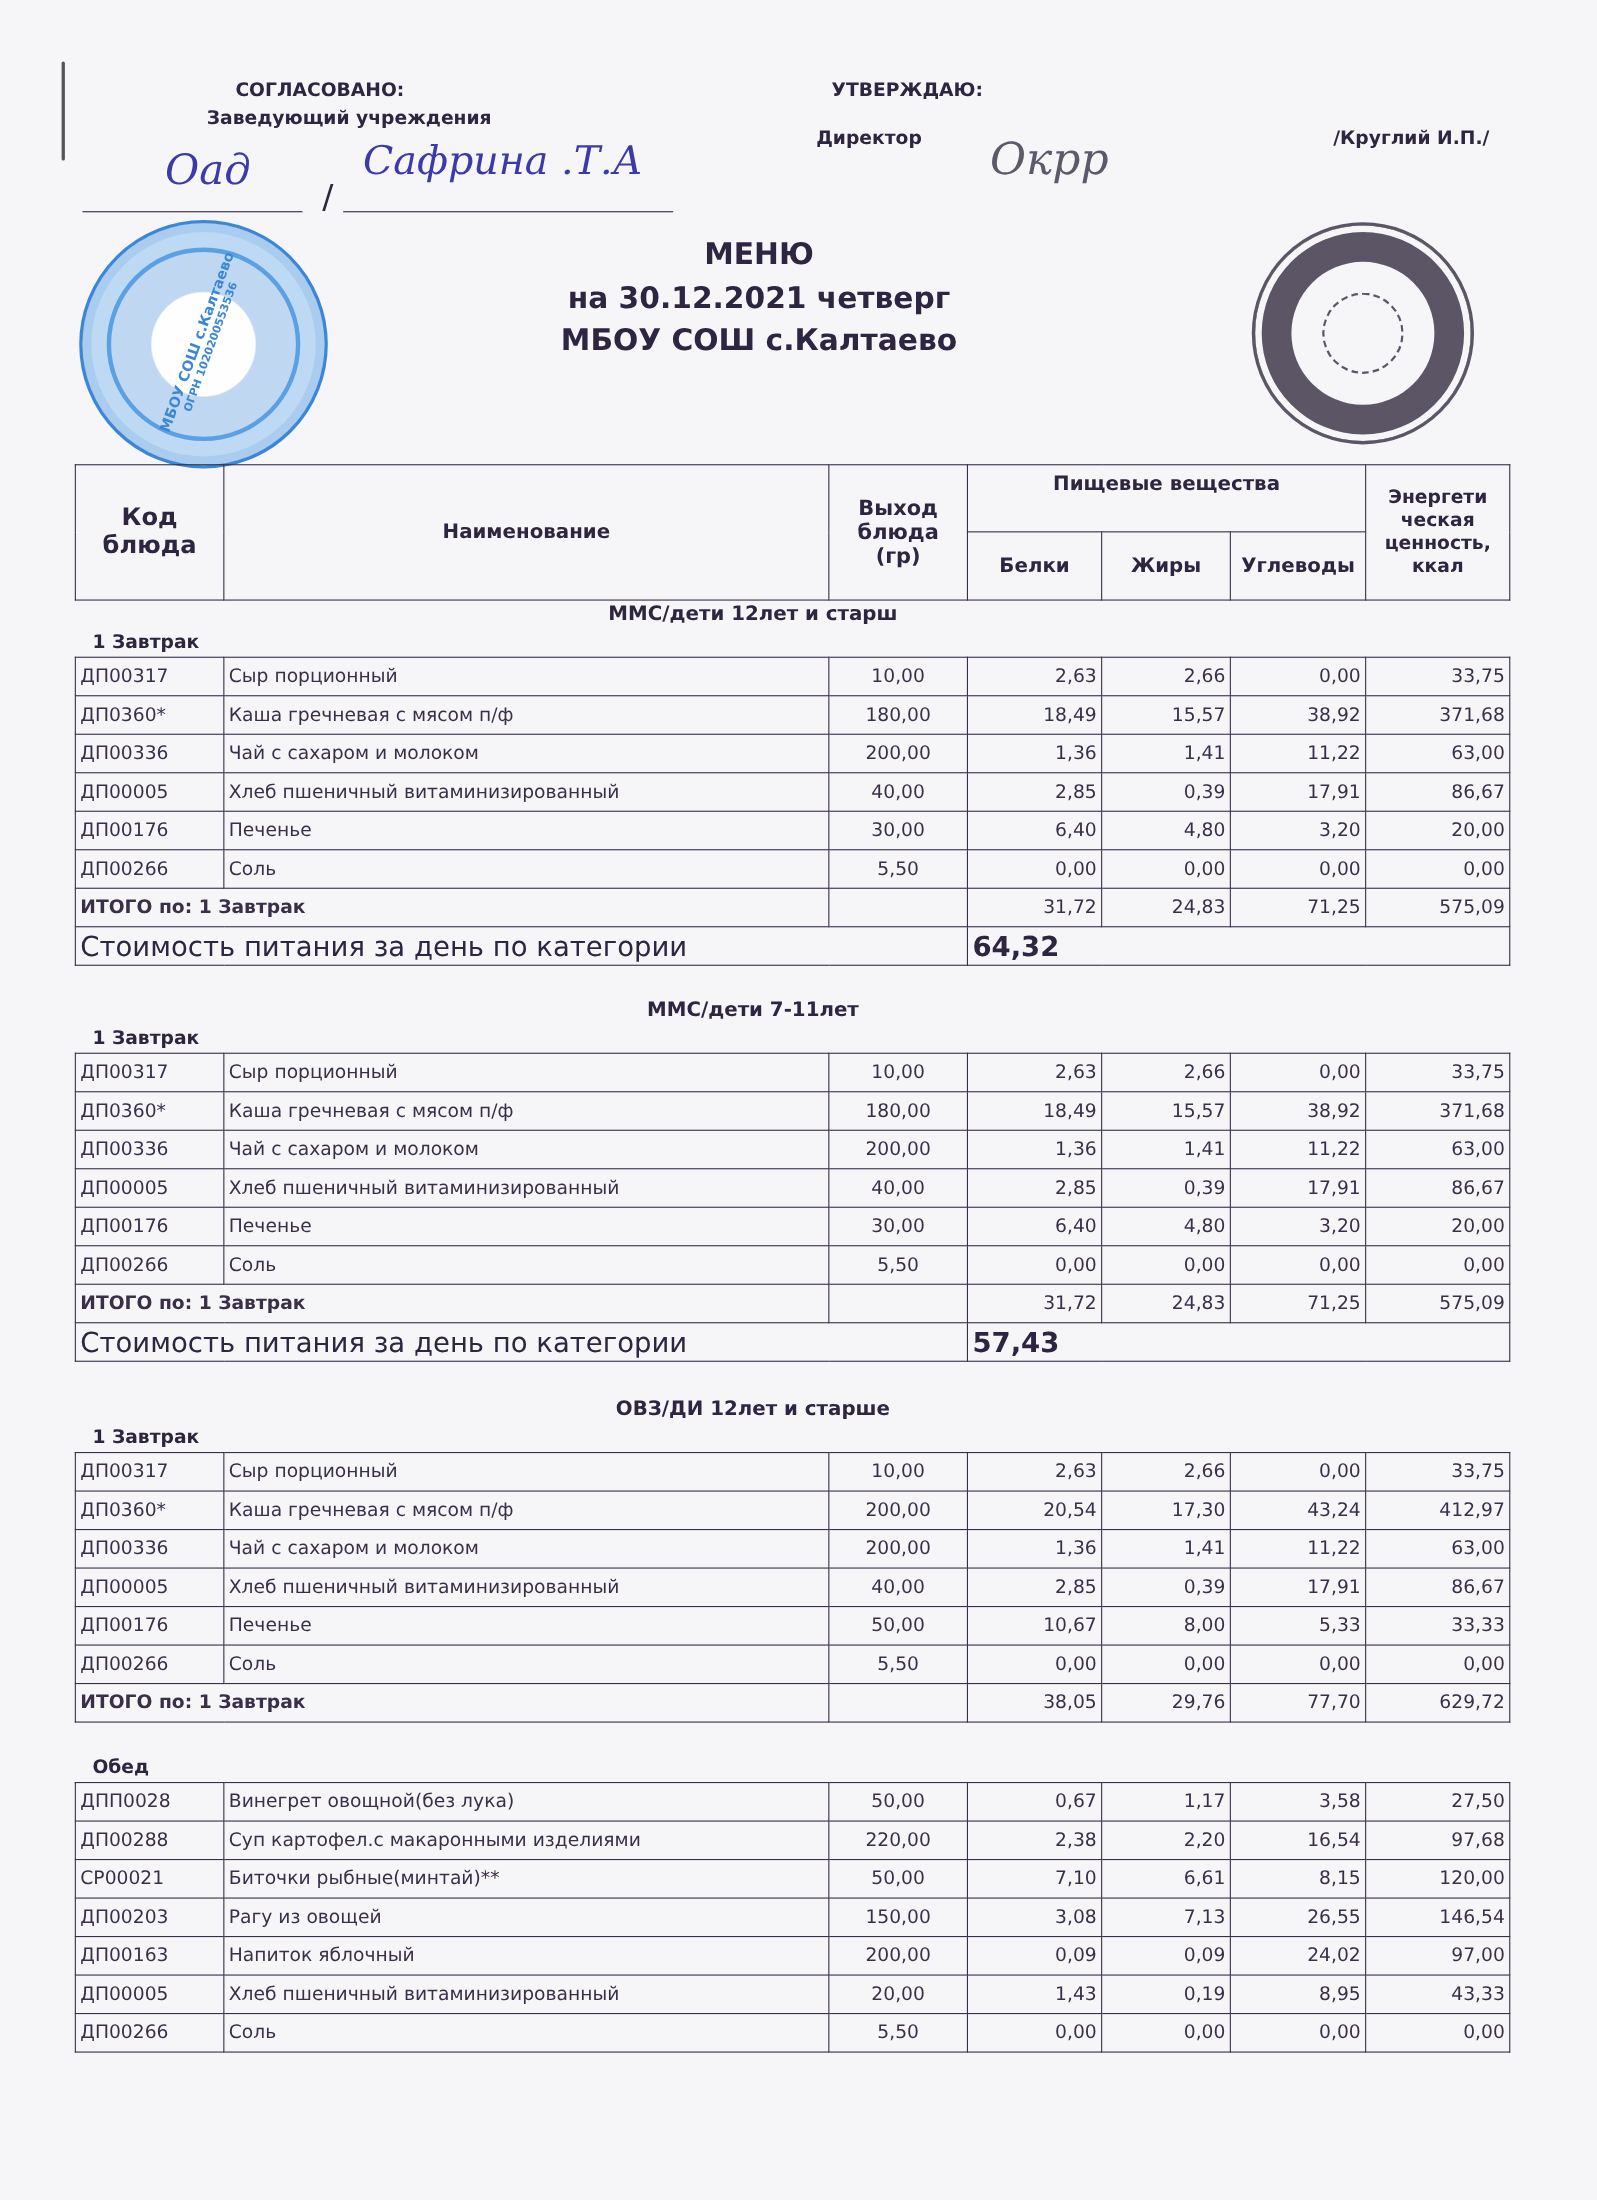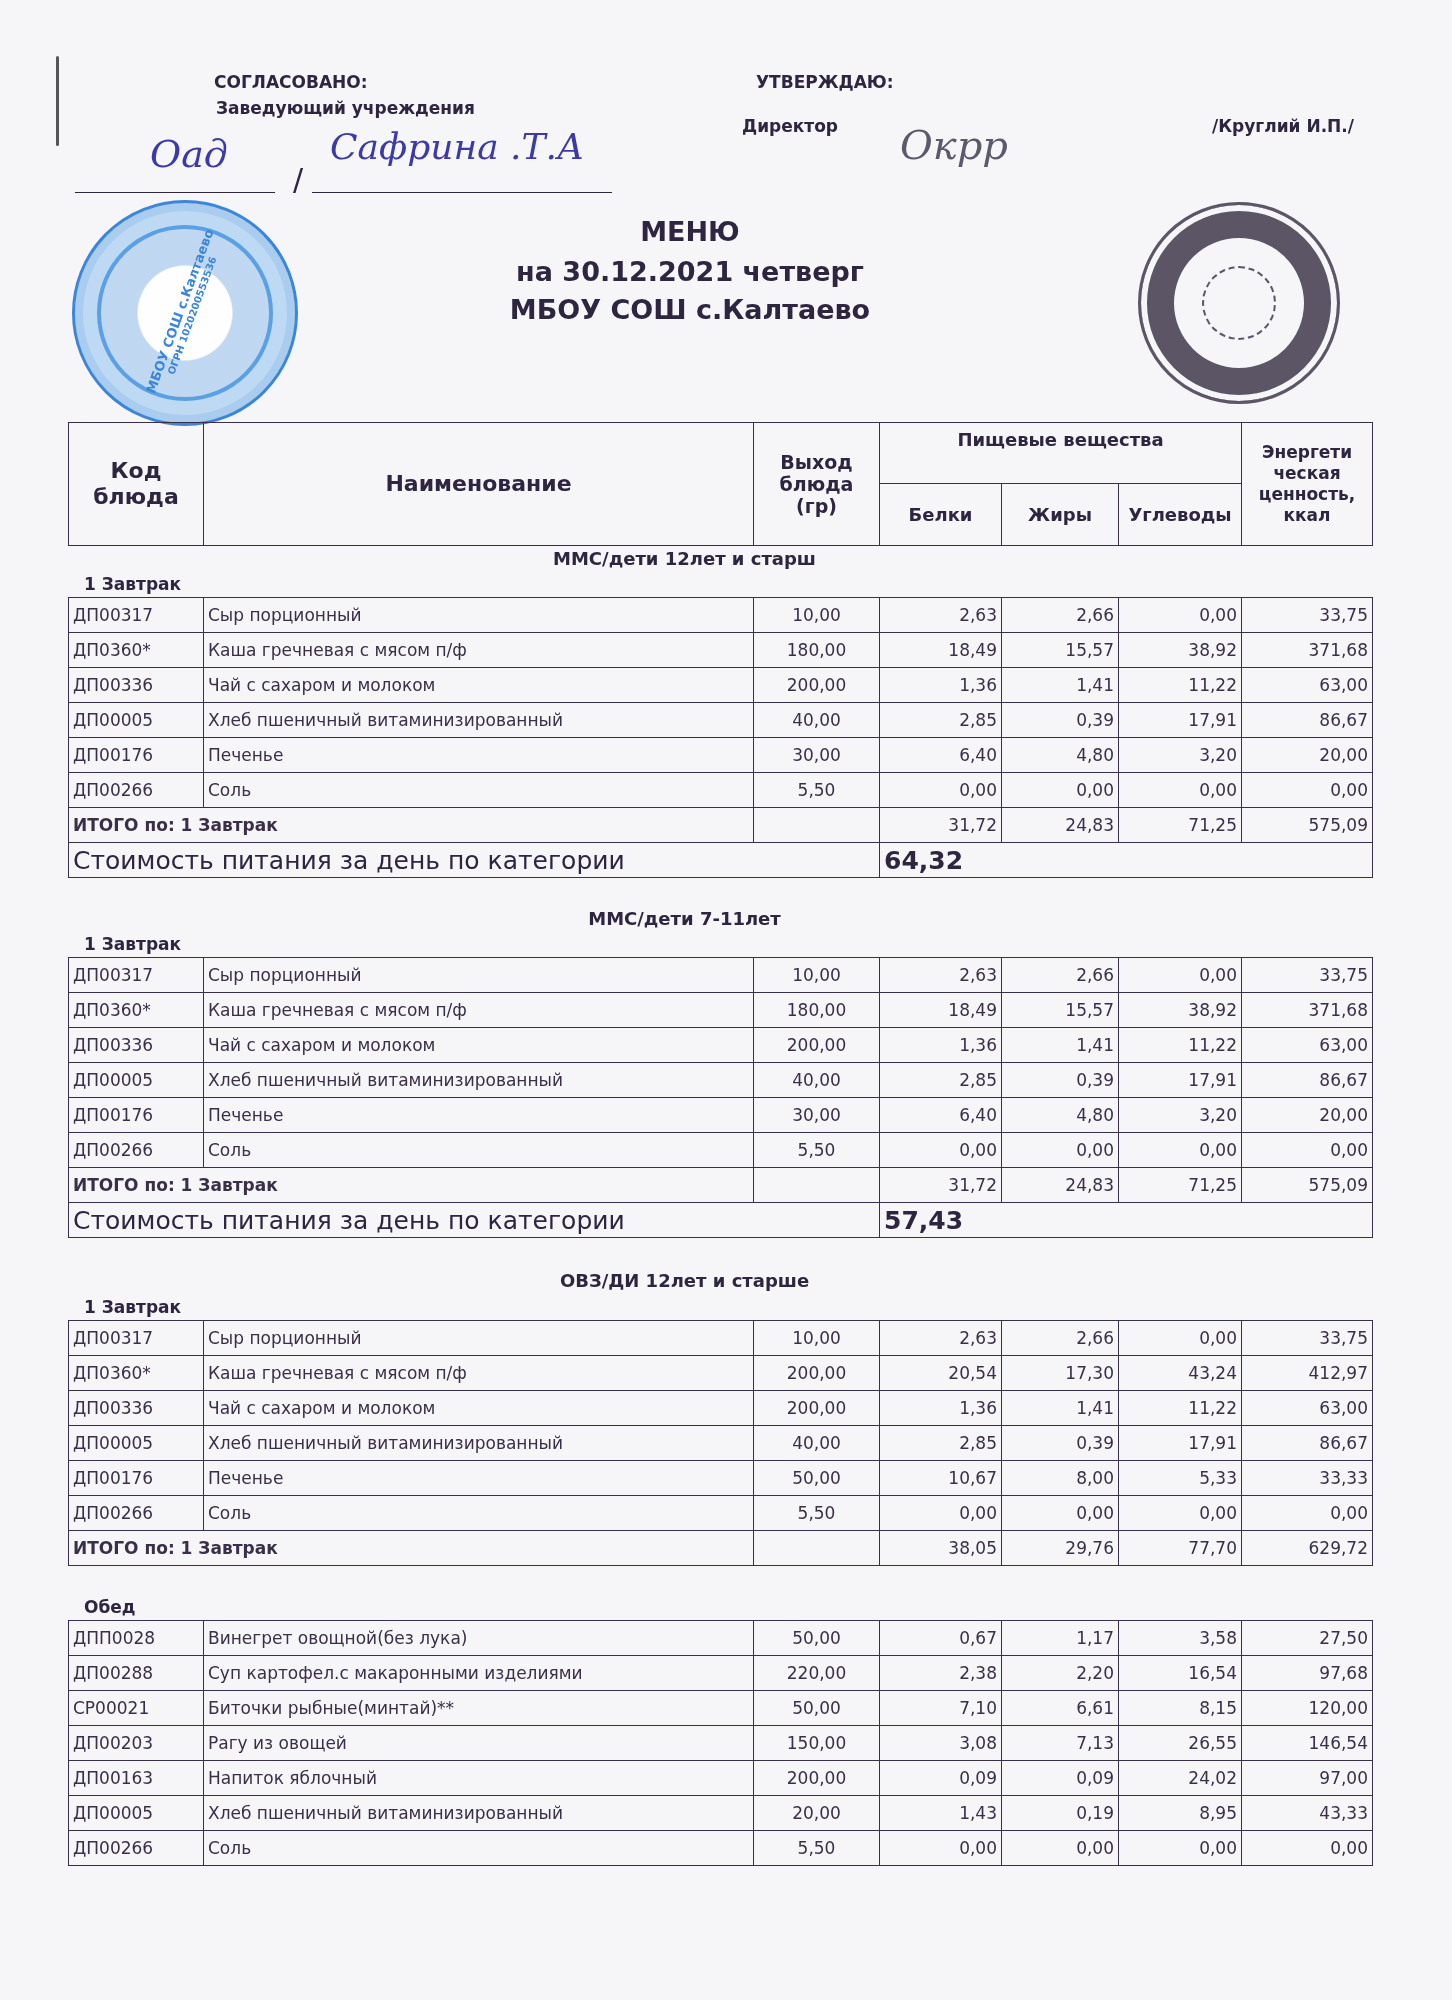--- a/index.html
+++ b/index.html
@@ -44,21 +44,21 @@
   .section-title { position:absolute; left:0; width:1369px; text-align:center; font-weight:bold; font-size:18px; color:#2e2540; }
   .meal-title { position:absolute; left:84px; font-weight:bold; font-size:17px; color:#2e2540; }
   .border-left-mark { position:absolute; left:56px; top:56px; width:3px; height:90px; background:#555; border-radius:2px; }
 </style>
 </head>
 <body>
 
 <div class="border-left-mark"></div>
 
 <div class="abs hdr-label" style="left:214px; top:72px;">СОГЛАСОВАНО:</div>
-<div class="abs hdr-label" style="left:216px; top:98px;">Заведующий  учреждения</div>
+<div class="abs hdr-label" style="left:188px; top:98px;">Заведующий  учреждения</div>
 <div class="handwriting" style="left:150px; top:132px; font-size:38px;">Оад</div>
 <div class="sig-line" style="left:75px; top:192px; width:200px;"></div>
 <div class="abs" style="left:293px; top:162px; font-size:30px; color:#2e2540;">/</div>
 <div class="handwriting" style="left:330px; top:126px; font-size:36px;">Сафрина .Т.А</div>
 <div class="sig-line" style="left:312px; top:192px; width:300px;"></div>
 
 <div class="abs hdr-label" style="left:756px; top:72px;">УТВЕРЖДАЮ:</div>
 <div class="abs hdr-label" style="left:742px; top:116px;">Директор</div>
 <div class="handwriting" style="left:900px; top:122px; font-size:40px; color:#5a5a6a;">Окрр</div>
 <div class="abs hdr-label" style="left:1212px; top:116px;">/Круглий И.П./</div>
@@ -83,21 +83,21 @@
       <col style="width:550px">
       <col style="width:126px">
       <col style="width:122px">
       <col style="width:117px">
       <col style="width:123px">
       <col style="width:131px">
   </colgroup>
   <tbody>
       <tr style="height:61px;">
     <th rowspan="2" style="font-size:22px; line-height:26px;">Код блюда</th>
-    <th rowspan="2" style="font-size:22px;margin-top:40px;">Наименование</th>
+    <th rowspan="2" style="font-size:18px;margin-top:40px;">Наименование</th>
     <th rowspan="2" style="font-size:19px;">Выход блюда (гр)</th>
     <th colspan="3" style="vertical-align:top; padding-top:6px;">Пищевые вещества</th>
     <th rowspan="2" style="font-size:17px; line-height:21px;">Энергети ческая ценность, ккал</th>
   </tr>
   <tr style="height:62px;">
     <th>Белки</th>
     <th>Жиры</th>
     <th>Углеводы</th>
   </tr>
 </tbody>

